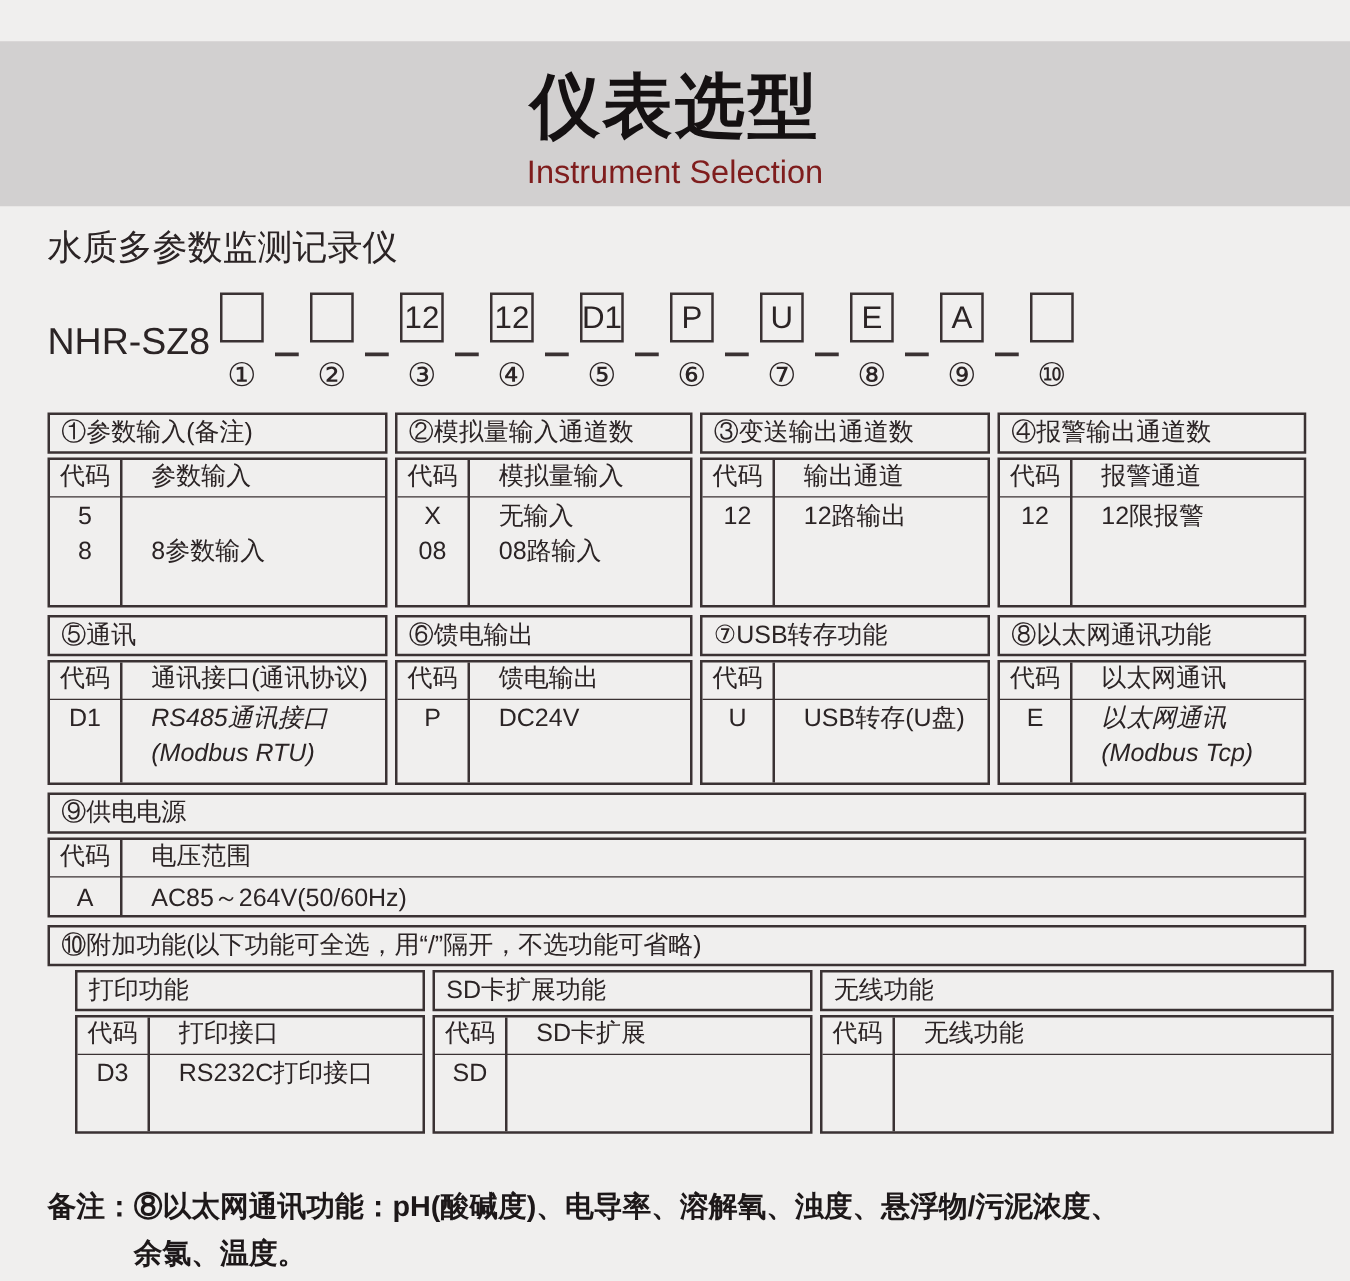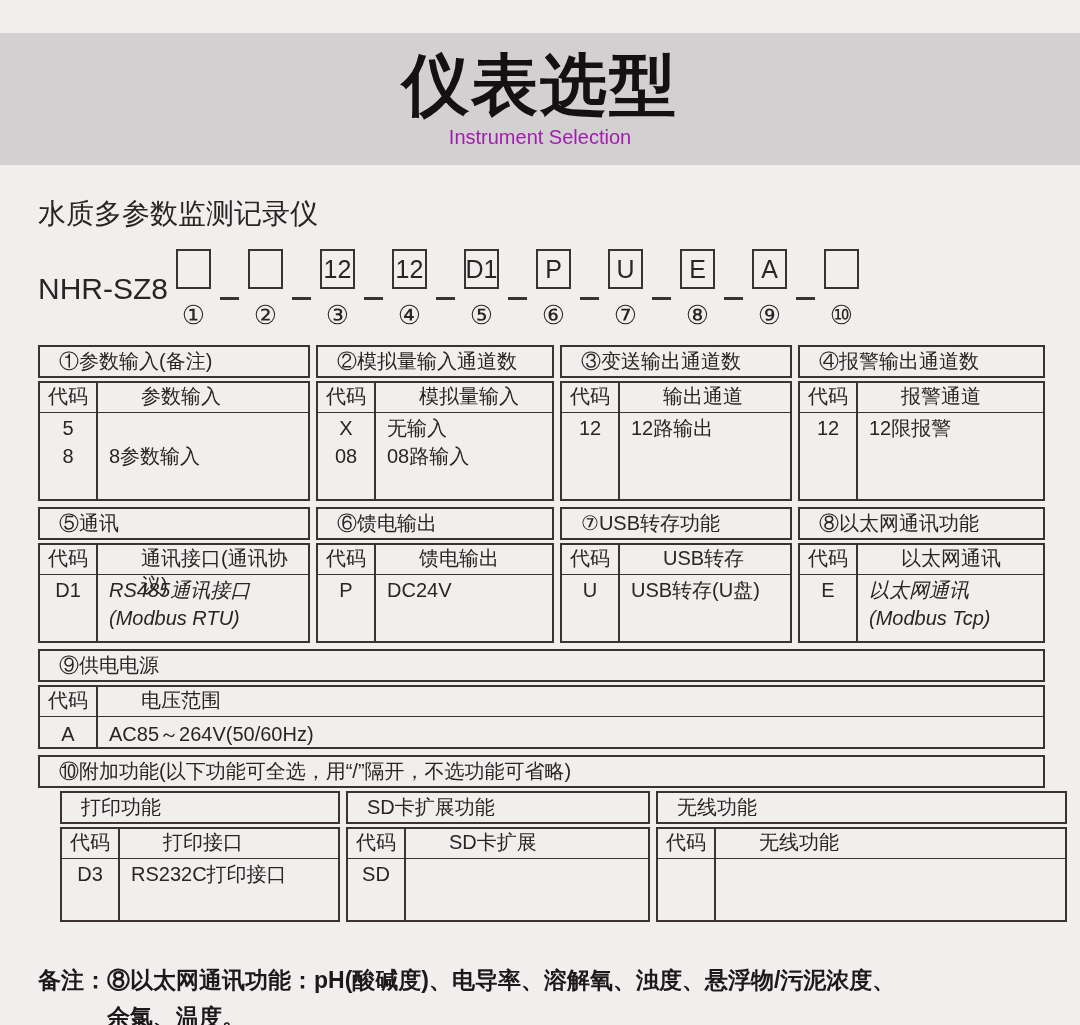--- a/index.html
+++ b/index.html
@@ -9,49 +9,49 @@
     --banner:#d2d0d0;
   }
   *{margin:0;padding:0;box-sizing:border-box;}
   html,body{background:var(--bg);}
   body{font-family:"Liberation Sans",sans-serif;color:var(--text);}
   .page{width:1080px;height:1025px;background:var(--bg);overflow:hidden;position:relative;}
 
   
   .topstrip{height:33px;background:var(--bg);}
   .banner{height:132px;background:var(--banner);display:flex;flex-direction:column;align-items:center;justify-content:center;padding-top:6px;}
-  .banner-title{font-size:67px;font-weight:700;color:#151112;letter-spacing:2px;line-height:60px;}
-  .banner-subtitle{font-size:20px;color:#a21caf;margin-top:10px;line-height:24px;}
+  .banner-title{font-size:56px;font-weight:700;color:#151112;letter-spacing:2px;line-height:60px;}
+  .banner-subtitle{font-size:26px;color:#7f1d1d;margin-top:10px;line-height:24px;}
 
   .content{padding:0 35px 0 38px;}
 
-  .product-name{font-size:28px;margin-top:32px;line-height:34px;color:var(--text);font-family:Liberation Serif, serif;}
+  .product-name{font-size:28px;margin-top:17px;line-height:34px;color:var(--text);font-family:Liberation Serif, serif;}
 
   
   .model-line{display:flex;align-items:center;margin-top:14px;height:88px;}
   .model-prefix{font-size:30px;line-height:42px;margin-right:3px;letter-spacing:0px;}
   .seg{display:flex;flex-direction:column;align-items:center;margin:0 5px;}
   .mbox{width:35px;height:40px;border:2.5px solid var(--ink);display:flex;align-items:center;justify-content:center;font-size:25px;background:transparent;}
   .mcircle{margin-top:12px;font-size:26px;line-height:28px;color:var(--text);}
   .mdash{width:19px;height:3.5px;background:var(--ink);margin:19px 4px 0 4px;flex:none;}
 
   
   .tablezone{margin-top:12px;}
   .grid{display:grid;column-gap:6px;}
   .grid.r12{grid-template-columns:272px 238px 232px 247px;}
   .grid.rsub{grid-template-columns:280px 304px 411px;margin-left:22px;}
   .rowgap{margin-bottom:6px;}
 
-  .sec-title{border:2.5px solid var(--ink);height:33px;line-height:28px;font-size:20px;padding-left:19px;margin-bottom:3px;background:transparent;white-space:nowrap;overflow:hidden;}
+  .sec-title{border:2.5px solid var(--ink);height:33px;line-height:28px;font-size:20px;padding-left:9px;margin-bottom:3px;background:transparent;white-space:nowrap;overflow:hidden;}
   .sec-table{border:2.5px solid var(--ink);position:relative;font-size:20px;background:transparent;}
   .vline{position:absolute;left:56px;top:0;bottom:0;width:1.5px;background:var(--ink);}
-  .thead{display:flex;height:30px;line-height:27px;border-bottom:1.5px solid var(--ink);gap:32px;}
+  .thead{display:flex;height:30px;line-height:27px;border-bottom:1.5px solid var(--ink);}
   .trow{display:flex;line-height:28px;align-items:flex-start;}
   .ccode{width:56px;flex:none;text-align:center;}
-  .cdesc{flex:1;padding-left:13px;}
+  .cdesc{flex:1;padding-left:25px;}
   .pre{white-space:pre-line;font-style:italic;}
 
   .t1{height:120px;}
   .t2{height:100px;}
   .t9{height:64px;}
   .t9 .trow{line-height:32px;}
   .tsub{height:95px;}
   .rows-pad{padding-top:1px;}
 
   
@@ -243,21 +243,20 @@
             </div>
           </div>
         </div>
 
         <div class="sec">
           <div class="sec-title">⑦USB转存功能</div>
           <div class="sec-table t2">
             <div class="vline"></div>
             <div class="thead">
               <span class="ccode">代码</span>
-              <span class="cdesc">USB转存</span>
             </div>
             <div class="rows-pad">
               <div class="trow">
                 <span class="ccode">U</span>
                 <span class="cdesc">USB转存(U盘)</span>
               </div>
             </div>
           </div>
         </div>
 

